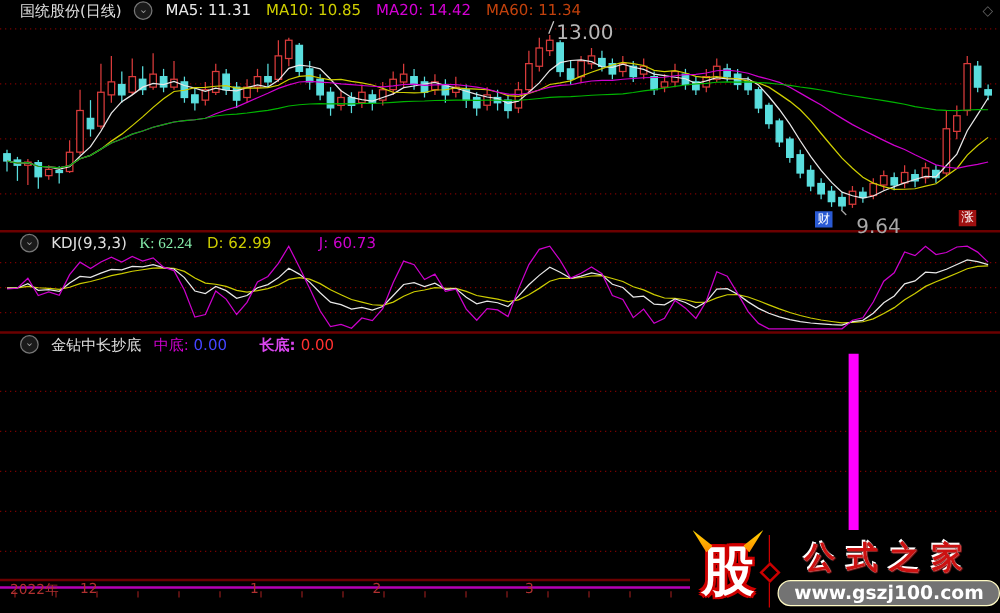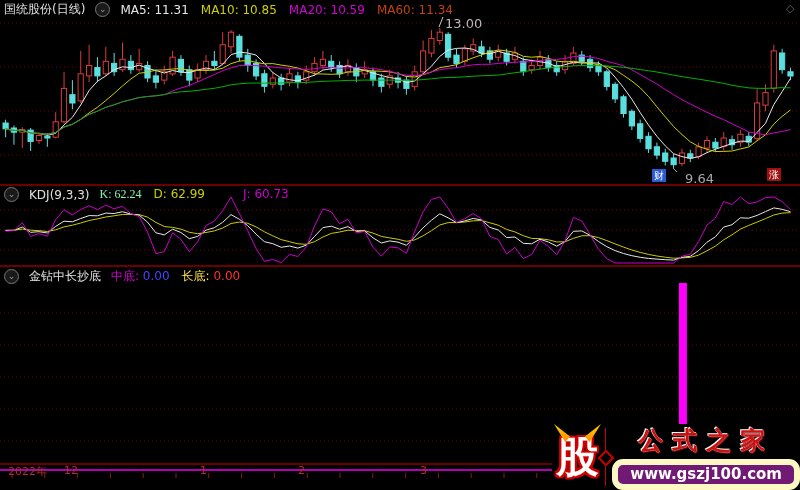--- a/index.html
+++ b/index.html
@@ -1,48 +1,48 @@
 <!DOCTYPE html>
 <html><head>
 <meta charset="utf-8">
 <style>
   html,body{margin:0;padding:0;background:#000;}
   .screen{position:relative;width:800px;height:490px;background:#000;overflow:hidden;
           font-family:"DejaVu Sans","Liberation Sans",sans-serif;}
-  .hdr{position:absolute;left:4px;display:flex;align-items:center;gap:10px;font-size:12px;
+  .hdr{position:absolute;left:16px;display:flex;gap:10px;font-size:12px;
        white-space:nowrap;z-index:3;}
   .hdr .t{color:#e0e0e0;}
   .collapse{display:inline-flex;align-items:center;justify-content:center;width:13px;height:13px;
             border:1px solid #777;border-radius:50%;background:#1a1a1a;color:#999;font-size:9px;
             line-height:1;}
   .diamond{position:absolute;left:786px;top:2px;color:#666;font-size:11px;z-index:3;}
   svg{position:absolute;left:0;top:0;z-index:1;}
   .border-line{position:absolute;left:0;width:800px;height:2px;background:#6b0000;z-index:2;}
   .magenta-line{position:absolute;left:0;top:469px;width:557px;height:2px;background:#b400b4;z-index:2;}
   .axis-label{position:absolute;top:464px;font-size:11px;color:#b03030;z-index:2;}
   .flag{position:absolute;font-size:10px;line-height:13px;padding:0 2px;color:#fff;z-index:3;}
-  .price-note{position:absolute;font-size:13px;color:#b8b8b8;z-index:3;text-align:right;}
+  .price-note{position:absolute;font-size:16px;color:#b8b8b8;z-index:3;text-align:right;}
   
   .logo{position:absolute;left:552px;top:424px;width:248px;height:66px;background:#000;z-index:5;
         display:flex;align-items:center;}
   .logo-gu{position:relative;width:72px;height:62px;display:flex;align-items:center;justify-content:center;}
   .logo-gu .gu{font-size:42px;font-weight:bold;color:#fff;
      text-shadow:2px 0 0 #d00000,-2px 0 0 #d00000,0 2px 0 #d00000,0 -2px 0 #d00000,
                  2px 2px 0 #d00000,-2px -2px 0 #d00000,2px -2px 0 #d00000,-2px 2px 0 #d00000;}
   .horn{position:absolute;width:16px;height:18px;background:linear-gradient(#ffd800,#ff8800);top:-2px;}
   .horn.l{left:2px;clip-path:polygon(0 0,70% 100%,100% 70%);}
   .horn.r{right:2px;clip-path:polygon(100% 0,30% 100%,0 70%);}
   .logo-divider{position:relative;width:2px;height:58px;background:#cc0000;margin:0 6px 0 2px;}
   .logo-divider .dia{position:absolute;left:-5px;top:24px;width:8px;height:8px;border:2px solid #cc0000;
         transform:rotate(45deg);background:#000;}
   .logo-right{display:flex;flex-direction:column;align-items:center;gap:2px;}
   .logo-name{font-size:25px;font-weight:bold;color:#cc1111;letter-spacing:9px;
      text-shadow:0 0 1px #fff,1px 1px 0 #600,-1px -1px 0 #fff;}
-  .logo-url{background:#701a75;color:#fff;font-weight:bold;font-size:15px;border-radius:11px;
-     padding:0 12px;line-height:19px;border:6px solid #fef9c3;}
+  .logo-url{background:#737373;color:#fff;font-weight:bold;font-size:15px;border-radius:11px;
+     padding:0 12px;line-height:19px;border:1px solid #fef9c3;}
 </style>
 </head>
 <body>
 
 <div class="screen">
 
   <svg id="chart" width="800" height="490">
       <line x1="0" y1="23" x2="800" y2="23" stroke="#7a0000" stroke-width="1" stroke-dasharray="1 3"></line>
       <line x1="0" y1="67" x2="800" y2="67" stroke="#7a0000" stroke-width="1" stroke-dasharray="1 3"></line>
       <line x1="0" y1="111" x2="800" y2="111" stroke="#7a0000" stroke-width="1" stroke-dasharray="1 3"></line>
@@ -273,21 +273,21 @@
       <line x1="504.0" y1="473" x2="504.0" y2="478" stroke="#8a1a1a"></line>
       <line x1="536.8" y1="473" x2="536.8" y2="478" stroke="#8a1a1a"></line>
     </svg>
 
   <div class="hdr" style="top:1px;">
     <span class="t">国统股份(日线)</span>
     <span class="collapse">⌄</span>
     <span id="ma-container" style="display:flex;gap:12px;">
         <span style="color: rgb(232, 232, 232);">MA5: 11.31</span>
         <span style="color: rgb(207, 207, 0);">MA10: 10.85</span>
-        <span style="color: rgb(212, 0, 212);">MA20: 10.59</span>
+        <span style="color: rgb(212, 0, 212);">MA20: 14.42</span>
         <span style="color: #c2410c;">MA60: 11.34</span>
       </span>
   </div>
   <span class="diamond">◇</span>
 
   <div class="border-line" style="top:184px;"></div>
 
   <div class="hdr" style="top:187px;">
     <span class="collapse">⌄</span>
     <span class="t">KDJ(9,3,3)</span>
@@ -296,23 +296,23 @@
         <span style="color: rgb(204, 204, 0);">D: 62.99</span>
         <span style="color: rgb(204, 0, 204); margin-left: 26px;">J: 60.73</span>
       </span>
   </div>
 
   <div class="border-line" style="top:265px;"></div>
 
   <div class="hdr" style="top:268px;">
     <span class="collapse">⌄</span>
     <span class="t">金钻中长抄底</span>
-    <span id="p3-container" style="display:flex;gap:12px;">
+    <span id="p3-container" style="display:flex;gap:26px;">
         <span><span style="color: rgb(208, 0, 208);">中底: </span><span style="color: rgb(68, 68, 255);">0.00</span></span>
-        <span><span style="color: #fde047;">长底: </span><span style="color: rgb(255, 48, 48);">0.00</span></span>
+        <span><span style="color: #d946ef; font-weight: bold;">长底: </span><span style="color: rgb(255, 48, 48);">0.00</span></span>
       </span>
   </div>
 
   <div class="border-line" style="top:463px;"></div>
   <div class="magenta-line"></div>
 
   <div id="axis-labels">
       <span class="axis-label" style="left: 8px;">2022年</span>
       <span class="axis-label" style="left: 64px;">12</span>
       <span class="axis-label" style="left: 200px;">1</span>

